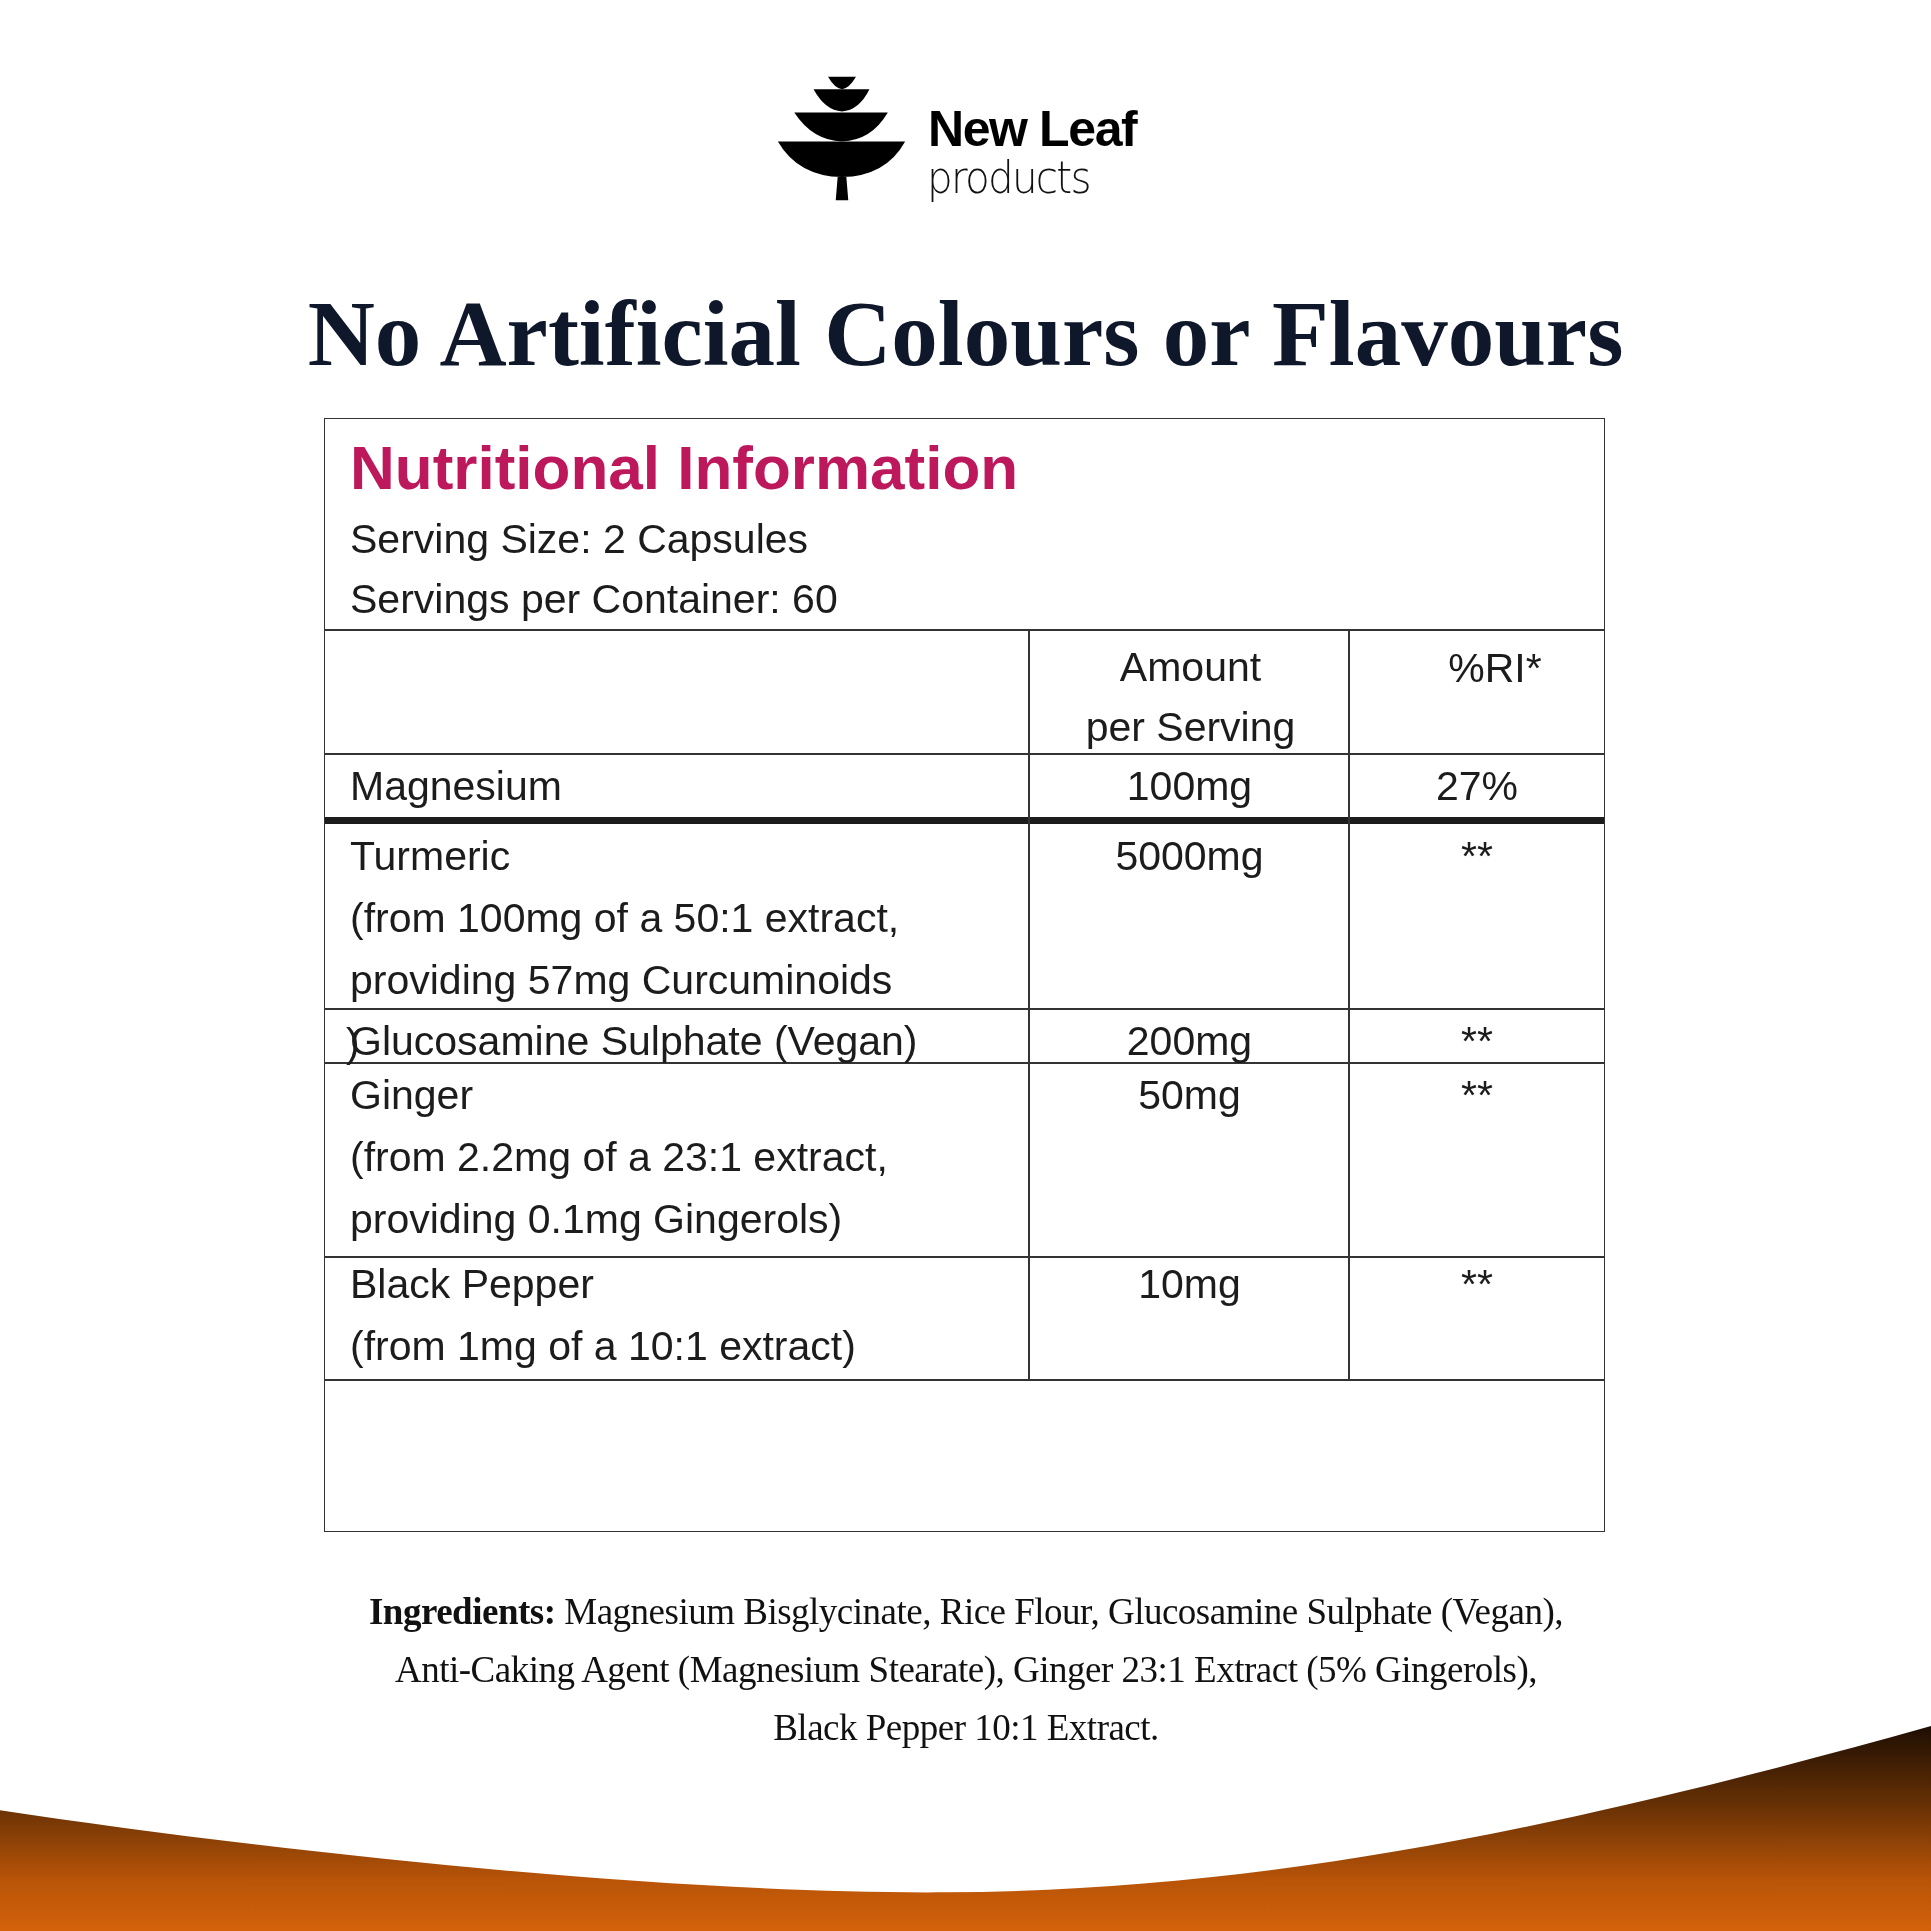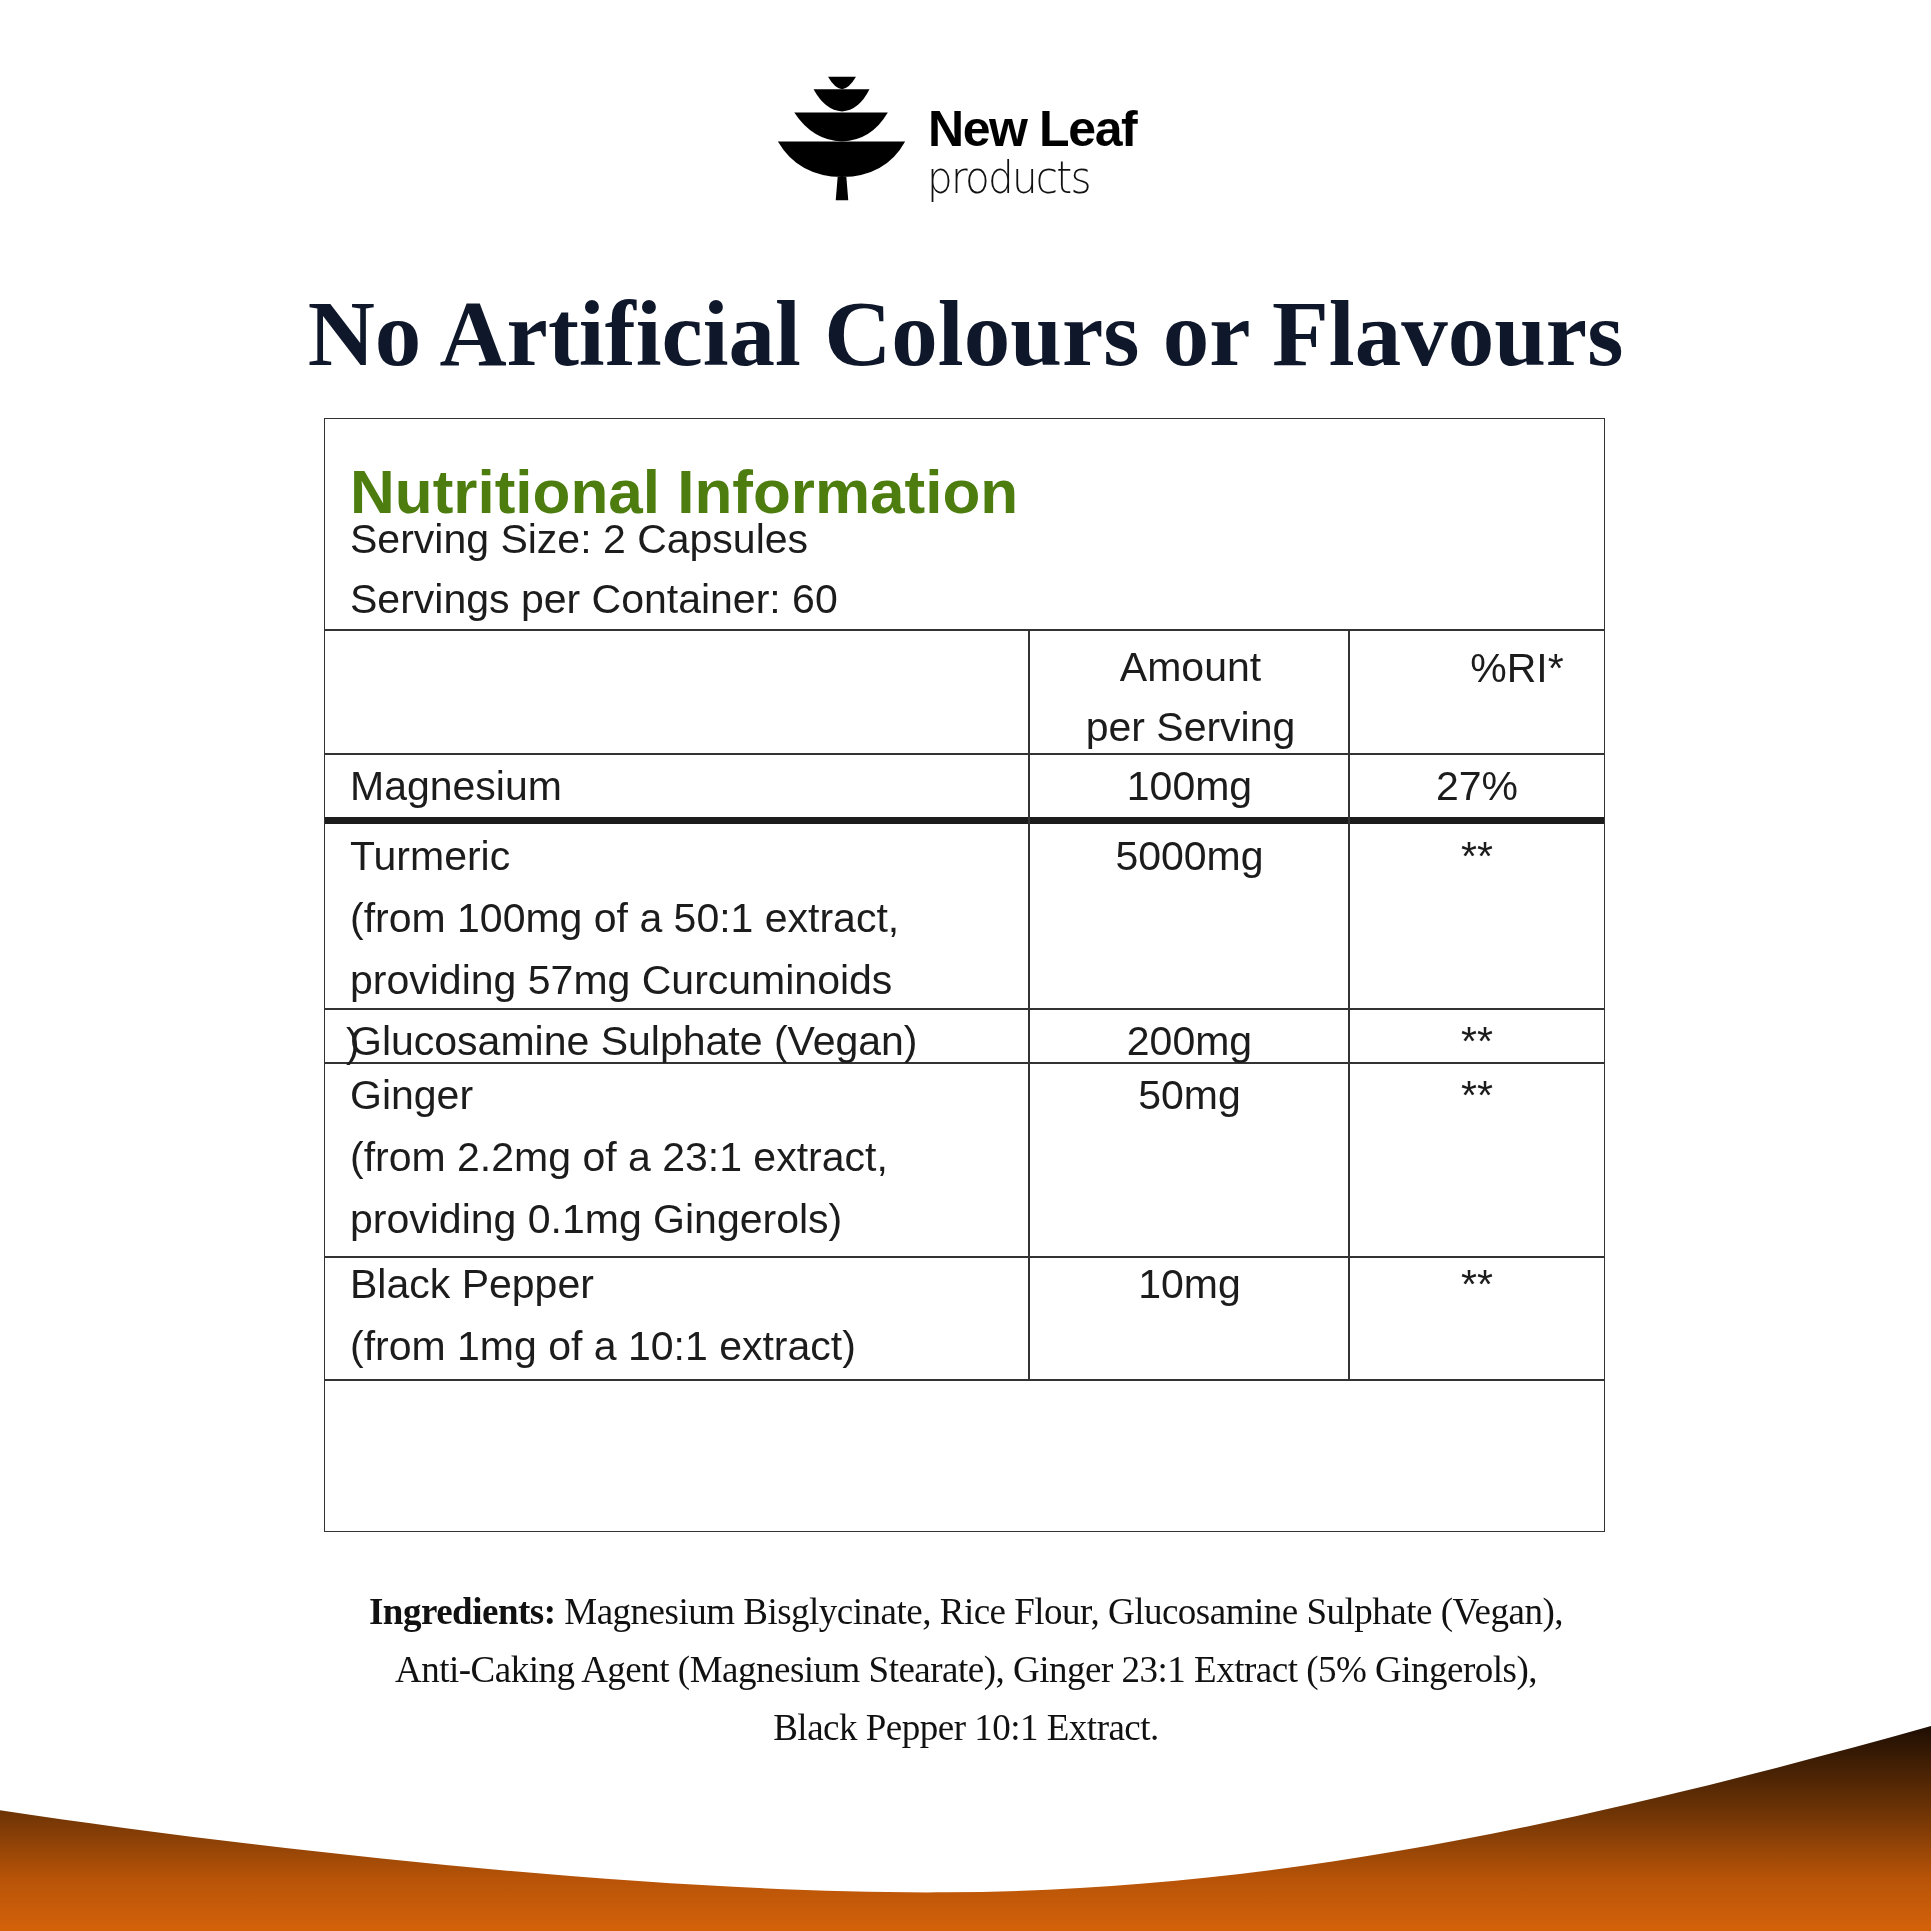--- a/index.html
+++ b/index.html
@@ -40,27 +40,27 @@
     font-family: "Liberation Sans", sans-serif; color: #1c1c1c;
   }
   .hline { position: absolute; left: 0; right: 0; height: 1.9px; background: #333; }
   .vline { position: absolute; width: 1.9px; background: #333; }
   .thick { height: 6.8px; background: #1c1c1c; }
   .cell-text { position: absolute; font-size: 41px; line-height: 62px; white-space: nowrap; }
   .center { text-align: center; }
 
   #nutri-title {
     position: absolute; left: 25px; top: 9.7px;
-    font-size: 62px; font-weight: 700; line-height: 77px; color: #4d7c0f; margin-top: 24px;
+    font-size: 62px; font-weight: 700; line-height: 77px; color: #be185d;
   }
   #serving-size { left: 25px; top: 89px; }
   #servings-per { left: 25px; top: 149px; }
 
   #col-amount-hdr { left: 705px; width: 321px; top: 218px; line-height: 60px; }
-  #col-ri-hdr { left: 1057px; width: 254px; top: 218px; padding-left: 8px; }
+  #col-ri-hdr { left: 1035px; width: 254px; top: 218px; padding-left: 8px; }
 
   #footnotes { position: absolute; left: 25px; top: 985px; font-size: 41px; line-height: 44px; }
 
   
   #ingredients {
     left: 39px; top: 1583px; width: 1854px; text-align: center;
     font-family: "DejaVu Sans", sans-serif; font-size: 37px; line-height: 58px;
     color: #111; font-weight: 300; letter-spacing: -0.5px;
   }
   #ingredients .lbl { font-weight: 700; }

